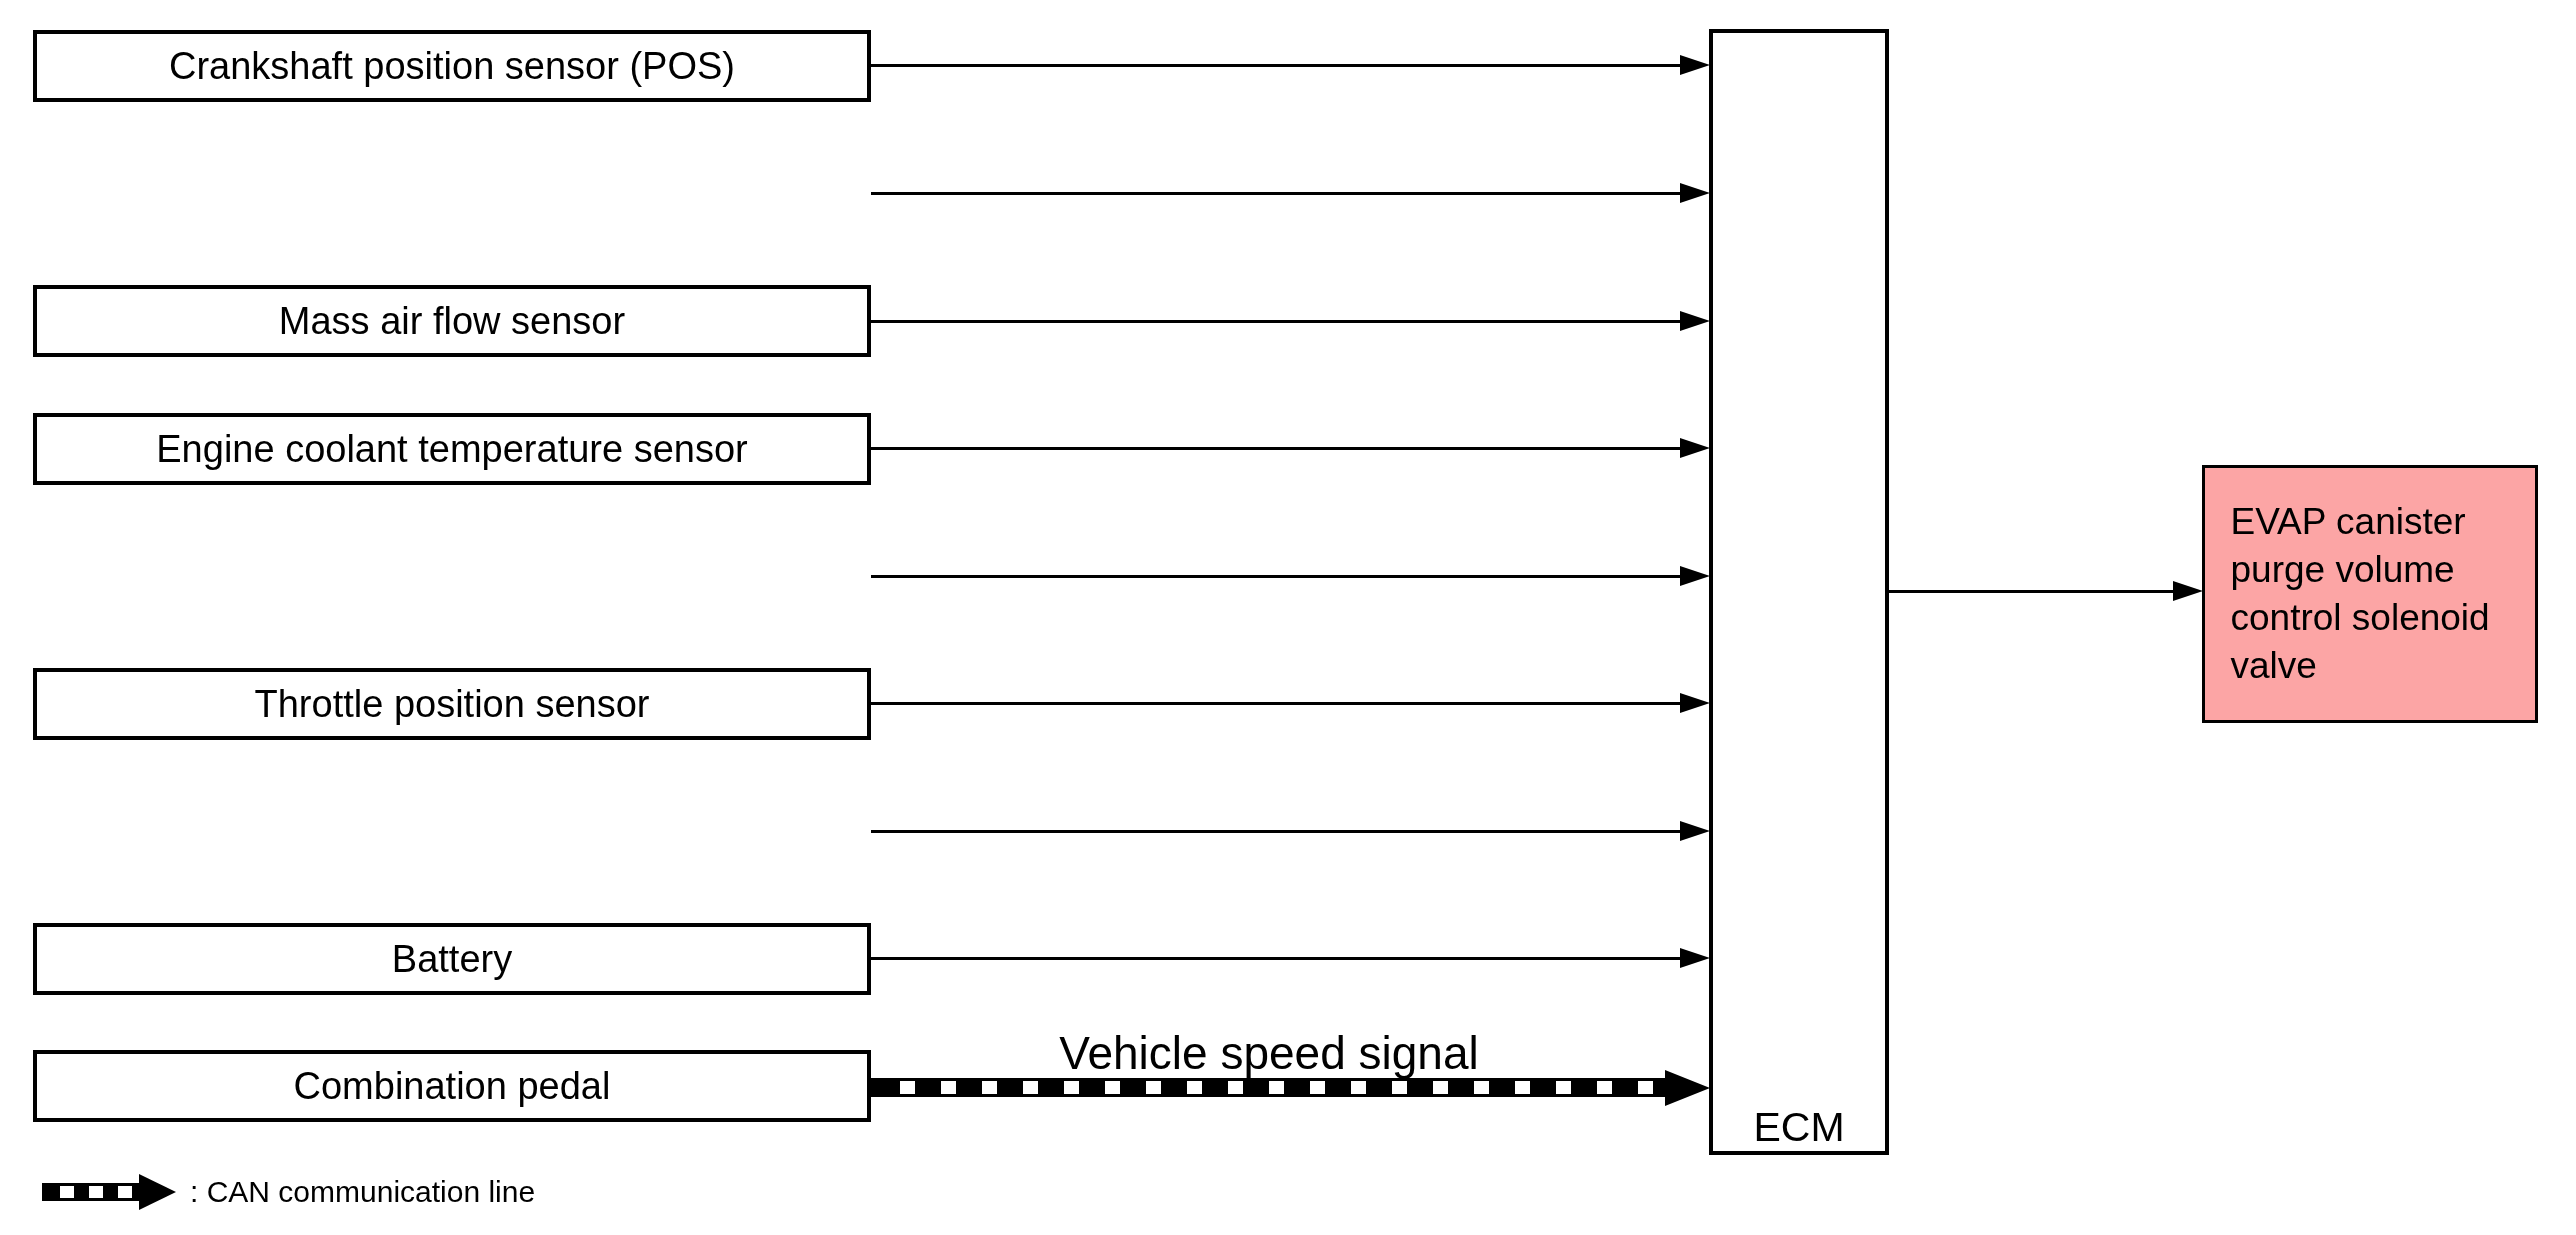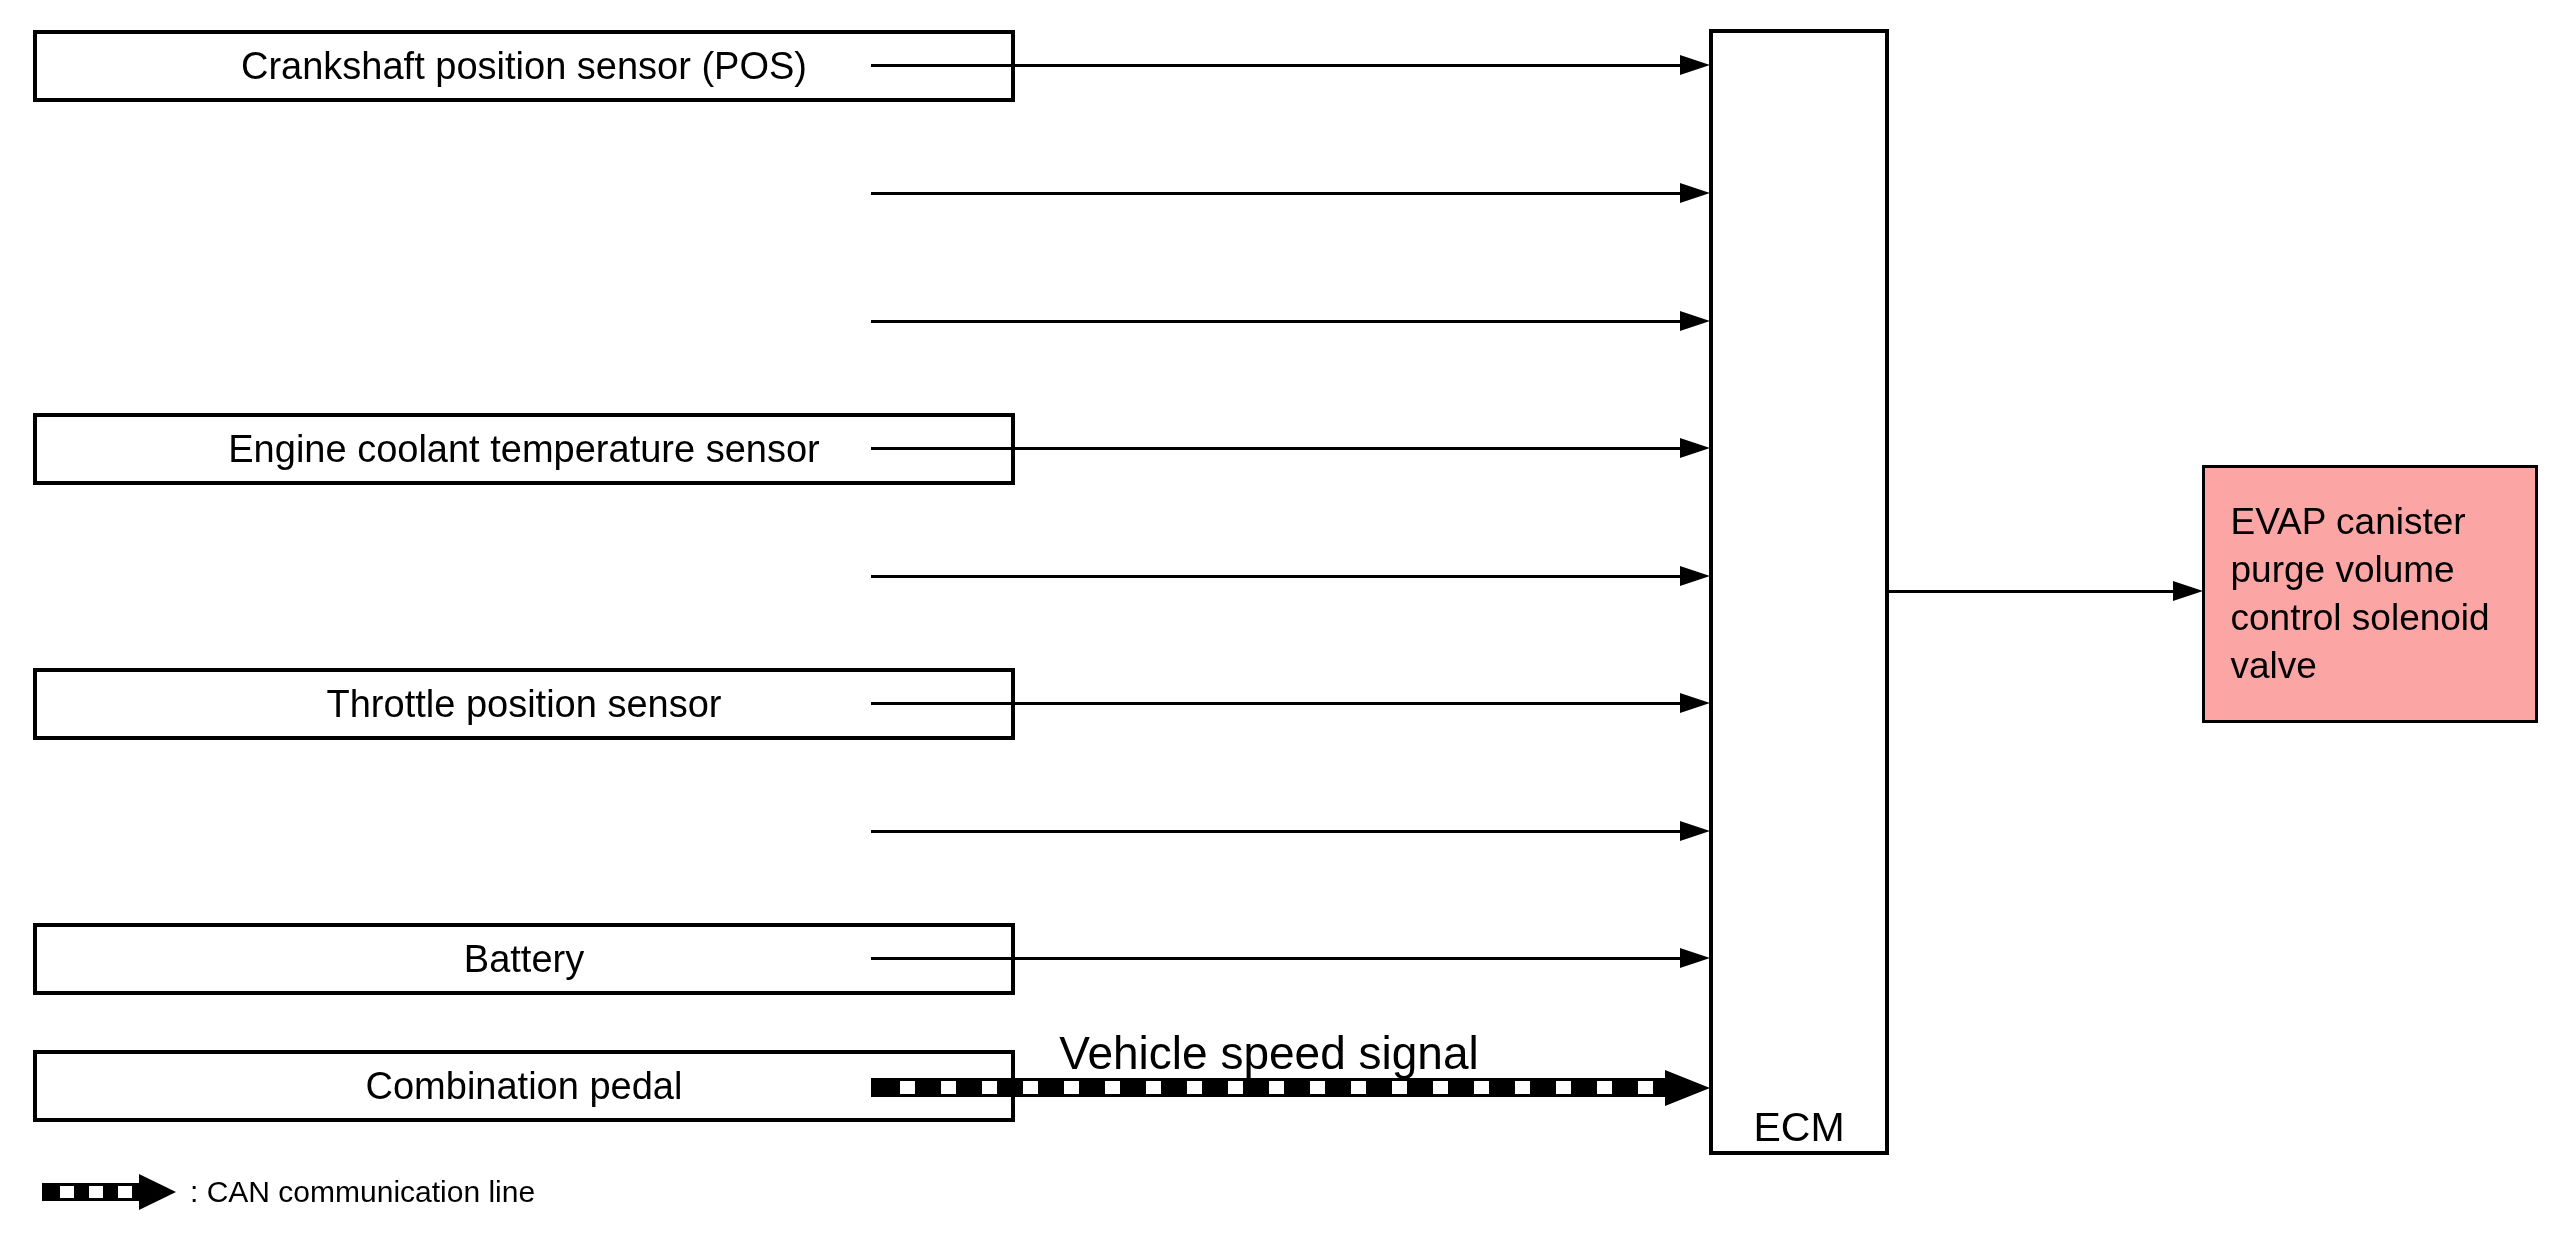--- a/index.html
+++ b/index.html
@@ -12,21 +12,21 @@
     width: 2576px;
     height: 1235px;
     background: #ffffff;
     font-family: "Liberation Sans", sans-serif;
     color: #000000;
     overflow: hidden;
   }
   .sensor-box {
     position: absolute;
     left: 33px;
-    width: 982px;
+    width: 838px;
     height: 72px;
     border: 4.5px solid #000;
     box-sizing: border-box;
     background: #fff;
     display: flex;
     align-items: center;
     justify-content: center;
     font-size: 38px;
     white-space: nowrap;
   }
@@ -134,20 +134,23 @@
   }
 </style>
 </head>
 <body>
 
 <div id="canvas">
 
   <div class="sensor-box" style="top:30px">
     <span>Crankshaft position sensor (POS)</span>
   </div>
+  <div class="sensor-box" style="top:285px">
+    <span>Mass air flow sensor</span>
+  </div>
   <div class="sensor-box" style="top:413px">
     <span>Engine coolant temperature sensor</span>
   </div>
   <div class="sensor-box" style="top:668px">
     <span>Throttle position sensor</span>
   </div>
   <div class="sensor-box" style="top:923px">
     <span>Battery</span>
   </div>
   <div class="sensor-box" style="top:1050px">

